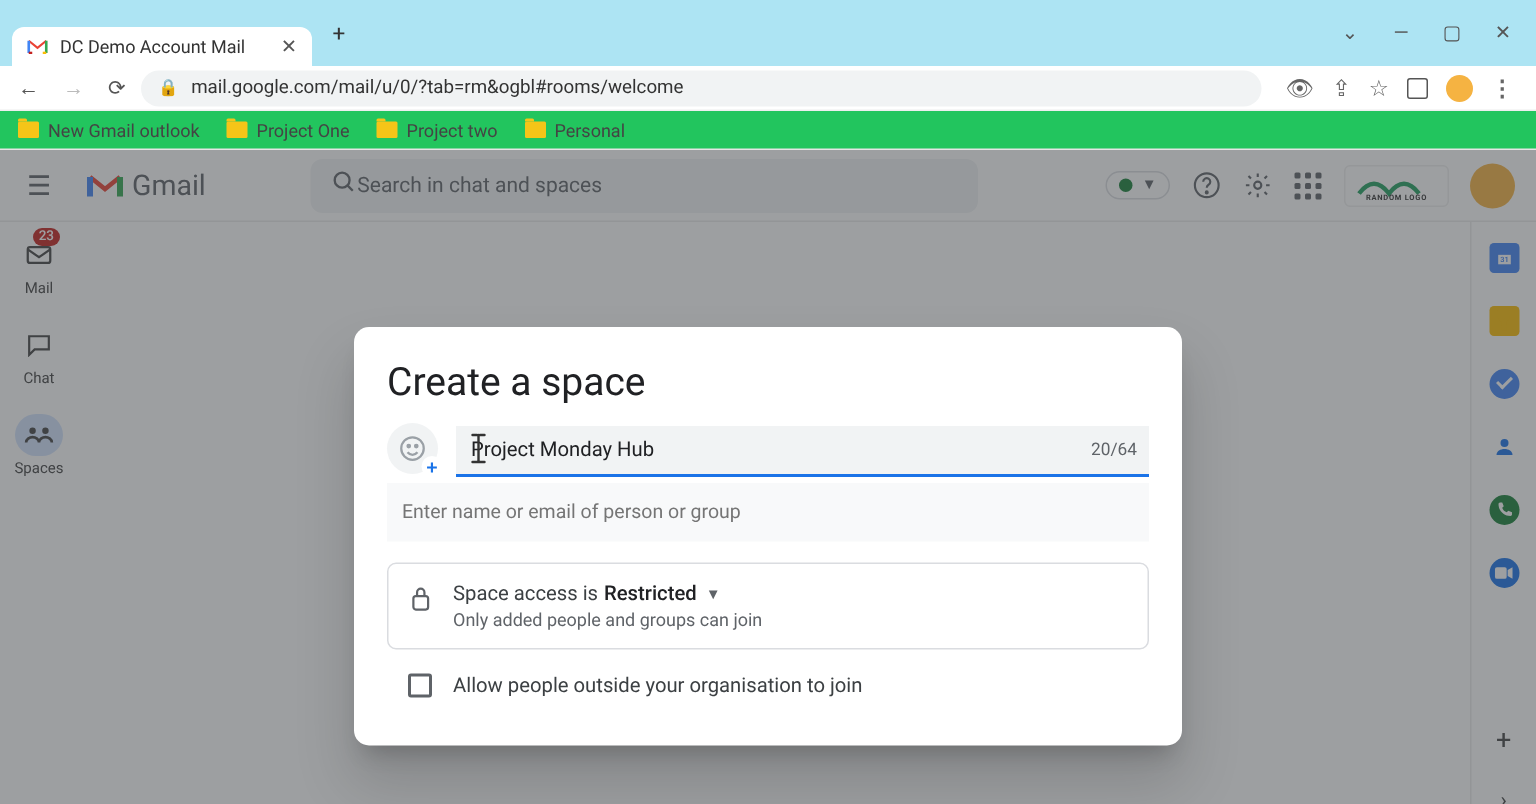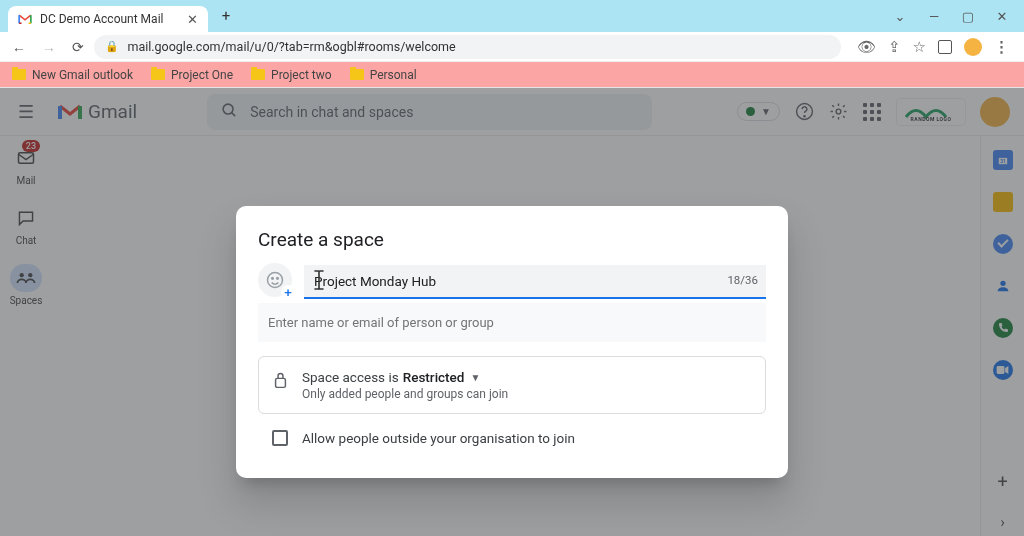--- a/index.html
+++ b/index.html
@@ -6,21 +6,21 @@
     body {
       font-family: -apple-system, BlinkMacSystemFont, 'Segoe UI', Roboto, Arial, sans-serif;
       width: 1024px;
       height: 536px;
       overflow: hidden;
       background: #fff;
       position: relative;
     }
     
     .titlebar {
-      height: 32px;
+      height: 44px;
       background: #ade4f3;
       display: flex;
       align-items: stretch;
     }
     .tab-strip {
       display: flex;
       align-items: flex-end;
       padding-left: 8px;
       gap: 0;
     }
@@ -91,21 +91,21 @@
     .addr-icons .avatar-small { width:18px; height:18px; border-radius:50%; background:#f5b342; }
     .addr-icons .menu-dots { font-weight:bold; letter-spacing:1px;}
     .bookmarks-bar {
       height: 26px;
       display: flex;
       align-items: center;
       padding: 0 12px;
       gap: 18px;
       font-size: 12px;
       color: #444;
-      background: #fca5a5;
+      background: #22c55e;
       border-bottom: 1px solid #e5e5e5;
     }
     .bookmark-item { display: flex; align-items: center; gap: 6px; }
     .folder-icon { width: 14px; height: 11px; background: #f5c518; border-radius: 1px; position:relative;}
     .folder-icon::before { content:''; position:absolute; top:-2px; left:0; width:6px; height:2px; background:#f5c518; border-radius:1px 1px 0 0;}
     
     .app-area { position: relative; height: calc(536px - 84px); display: flex; }
     .gmail-header {
       position: absolute;
       top: 0; left: 0; right: 0;
@@ -126,21 +126,20 @@
     .gmail-logo .m svg { width:100%; height:100%;}
     .search-box {
       margin-left: 50px;
       height: 36px;
       width: 445px;
       background: #f1f3f4;
       border-radius: 8px;
       display: flex;
       align-items: center;
       padding: 0 14px;
-      gap: 12px;
       color: #5f6368;
       font-size: 14px;
     }
     .header-right { margin-left:auto; display:flex; align-items:center; gap:14px; color:#5f6368; }
     .status-pill { display:flex; align-items:center; gap:6px; border:1px solid #dadce0; border-radius:14px; padding:3px 8px;}
     .dot-green { width:9px; height:9px; background:#188038; border-radius:50%;}
     .header-icon { width:20px; height:20px; display:flex; align-items:center; justify-content:center; font-size:17px;}
     .apps-grid { display:grid; grid-template-columns:repeat(3,4px); grid-auto-rows:4px; gap:3px;}
     .apps-grid span{ background:#5f6368; border-radius:1px;}
     .org-logo { width:70px; height:28px; background:#fff; border:1px solid #eee; border-radius:4px; display:flex; align-items:center; justify-content:center; font-size:7px; color:#333; font-weight:bold; letter-spacing:0.5px;}
@@ -197,21 +196,21 @@
       top: 118px;
       left: 236px;
       width: 552px;
       background: #fff;
       border-radius: 10px;
       box-shadow: 0 11px 15px -7px rgba(0,0,0,0.2), 0 24px 38px 3px rgba(0,0,0,0.14);
       z-index: 10;
       padding: 22px 22px 18px;
       color: #3c4043;
     }
-    .modal-title { font-size: 19px; font-weight:400; color:#202124; margin-bottom:14px;}
+    .modal-title { font-size: 26px; font-weight:400; color:#202124; margin-bottom:14px;}
     .name-row { display:flex; align-items:flex-start; gap:12px; margin-bottom:4px;}
     .emoji-btn {
       width:34px; height:34px; border-radius:50%;
       border:none; background:#f1f3f4; color:#9aa0a6;
       position:relative; display:flex; align-items:center; justify-content:center; font-size:18px;
       margin-top:-2px;
     }
     .emoji-btn .plus-badge{position:absolute;bottom:-2px;right:-3px;width:14px;height:14px;background:#fff;border-radius:50%;color:#1a73e8;font-size:13px;display:flex;align-items:center;justify-content:center;font-weight:600;}
     .input-wrap { flex:1; position:relative;}
     .name-input {
@@ -454,21 +453,21 @@
         <svg width="20" height="20" viewBox="0 0 24 24" fill="none" stroke="#9aa0a6" stroke-width="1.8">
             <circle cx="12" cy="12" r="9"></circle>
             <circle cx="9" cy="10" r="1" fill="#9aa0a6"></circle>
             <circle cx="15" cy="10" r="1" fill="#9aa0a6"></circle>
             <path d="M8 15c1 1.2 2.5 2 4 2s3-.8 4-2"></path>
           </svg>
         <span class="plus-badge">+</span>
       </button>
       <div class="input-wrap">
         <input class="name-input" value="Project Monday Hub" style="">
-        <span class="char-count">18/36</span>
+        <span class="char-count">20/64</span>
         <svg class="text-cursor" viewBox="0 0 18 22">
             <path d="M5 2h3M10 2h3M9 2v18M5 20h3M10 20h3" stroke="#333" stroke-width="1.6" fill="none" stroke-linecap="round"></path>
           </svg>
       </div>
     </div>
 
 
     <input class="people-input" placeholder="Enter name or email of person or group" style="">
 
     <div class="access-box">

